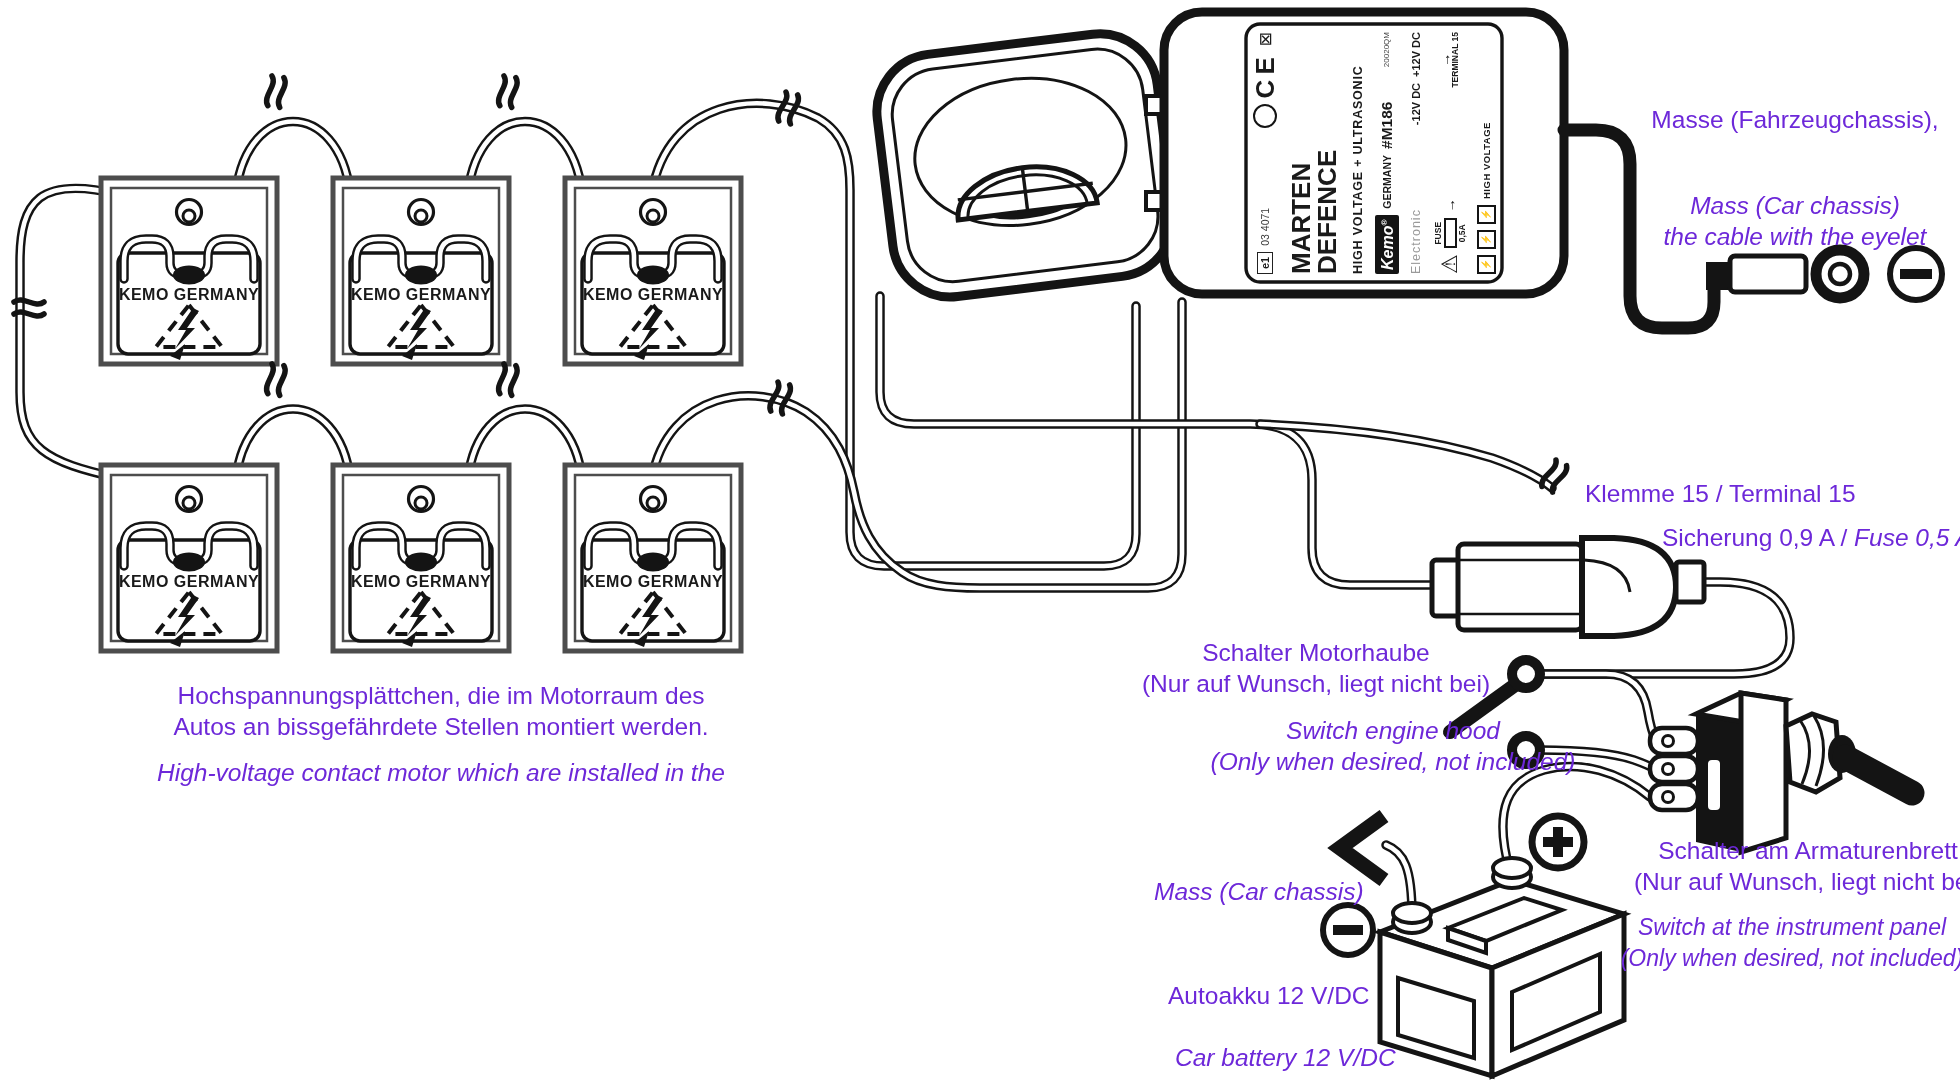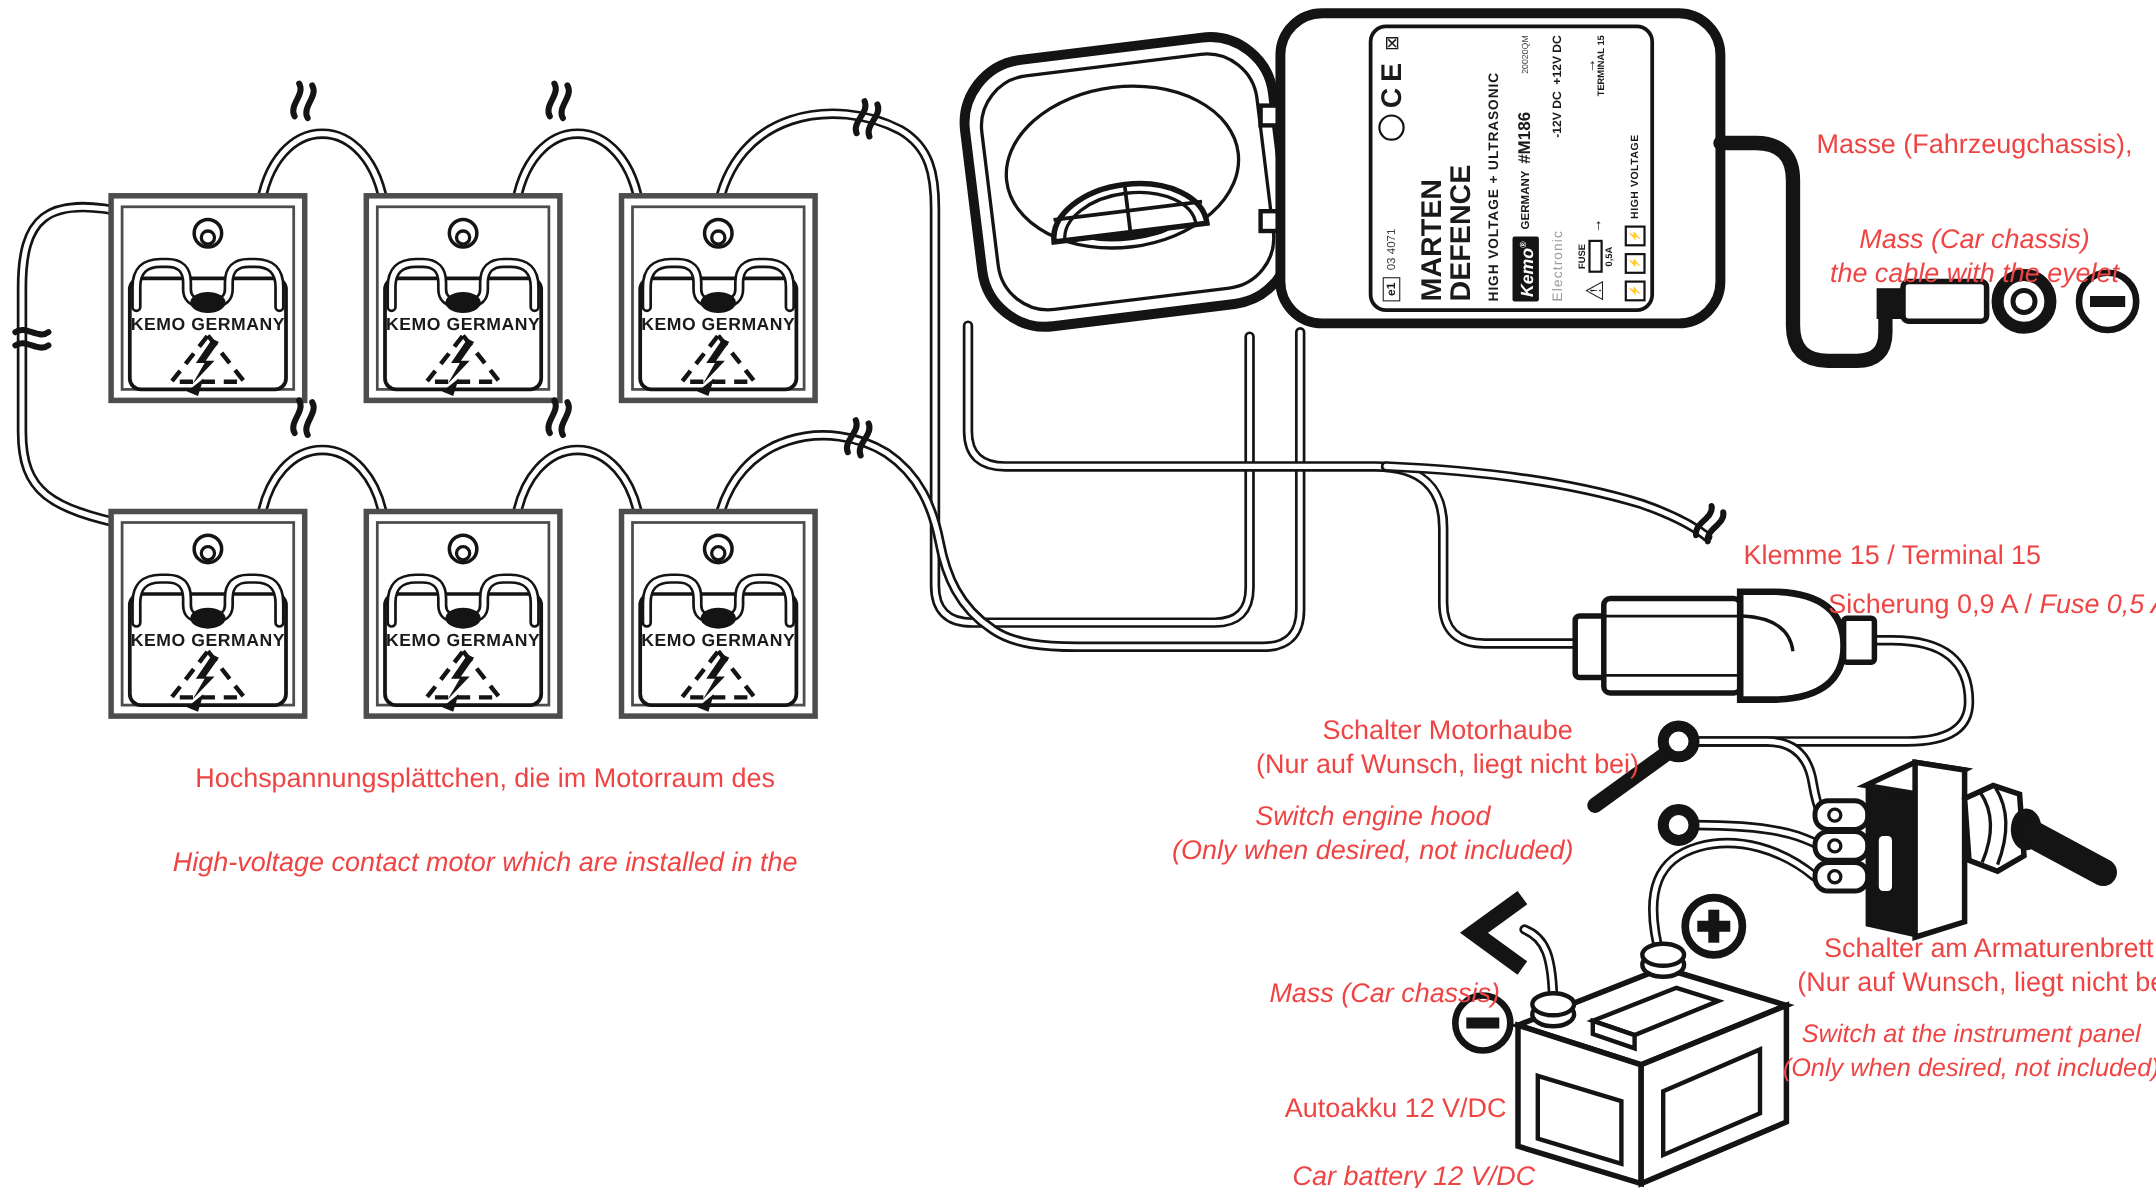--- a/index.html
+++ b/index.html
@@ -6,21 +6,21 @@
   #canvas{position:relative;width:1960px;height:1080px;background:#fff;overflow:hidden;
           font-family:"Liberation Sans",sans-serif;color:#1a1a1a;}
   svg{position:absolute;left:0;top:0;}
   
   .tout{stroke:#141414;stroke-width:9.5;fill:none;stroke-linecap:round;stroke-linejoin:round;}
   .tin {stroke:#ffffff;stroke-width:4.6;fill:none;stroke-linecap:round;stroke-linejoin:round;}
   .cable{stroke:#141414;stroke-width:13;fill:none;stroke-linecap:round;stroke-linejoin:round;}
   .ln  {stroke:#141414;fill:none;}
   .brk {stroke:#141414;stroke-width:5.5;fill:none;stroke-linecap:round;}
   
-  .lbl{position:absolute;font-size:24.5px;line-height:31px;white-space:nowrap;color:#ef4444;margin-top:12px;}
+  .lbl{position:absolute;font-size:24.5px;line-height:31px;white-space:nowrap;color:#6d28d9;}
   .it{font-style:italic;}
   .ctr{text-align:center;transform:translateX(-50%);}
   
   .device-label{position:absolute;left:1248px;top:26px;width:252px;height:254px;}
   .device-label-inner{width:254px;height:252px;transform:rotate(-90deg);transform-origin:127px 127px;
      display:flex;flex-direction:column;justify-content:space-between;padding:4px 6px;box-sizing:border-box;}
   .dl-row{display:flex;align-items:center;gap:6px;}
   .dl-e1{border:1.7px solid #222;font-size:11px;font-weight:700;padding:0 4px;line-height:14px;}
   .dl-apprnum{font-size:10.5px;color:#3a3a3a;}
   .dl-spacer{flex:1;}
@@ -298,39 +298,40 @@
 
 <div class="lbl" style="left:1585px;top:478px;">Klemme 15  / Terminal 15</div>
 <div class="lbl" style="left:1662px;top:522px;">
   <span>Sicherung 0,9 A  /</span> <span class="it">Fuse 0,5 A</span>
 </div>
 
 <div class="lbl ctr" style="left:1316px;top:637px;">
   <div>Schalter Motorhaube</div>
   <div>(Nur auf Wunsch, liegt nicht bei)</div>
 </div>
-<div class="lbl ctr it" style="left:1248px;top:715px;">
+<div class="lbl ctr it" style="left:1393px;top:715px;">
   <div>Switch engine hood</div>
   <div>(Only when desired, not included)</div>
 </div>
 
 <div class="lbl it" style="left:1154px;top:876px;">Mass (Car chassis)</div>
 
 <div class="lbl" style="left:1168px;top:980px;">Autoakku 12 V/DC</div>
 <div class="lbl it" style="left:1175px;top:1042px;">Car battery 12 V/DC</div>
 
 <div class="lbl ctr" style="left:1808px;top:835px;">
   <div>Schalter am Armaturenbrett</div>
   <div>(Nur auf Wunsch, liegt nicht bei)</div>
 </div>
 <div class="lbl ctr it" style="left:1792px;top:912px;font-size:23px;">
   <div>Switch at the instrument panel</div>
   <div>(Only when desired, not included)</div>
 </div>
 
 <div class="lbl ctr" style="left:441px;top:680px;">
   <div>Hochspannungsplättchen, die im Motorraum des</div>
+  <div>Autos an bissgefährdete Stellen montiert werden.</div>
 </div>
 <div class="lbl ctr it" style="left:441px;top:757px;">
   <div>High-voltage contact motor which are installed in the</div>
 </div>
 
 </div>
 
 </body></html>

